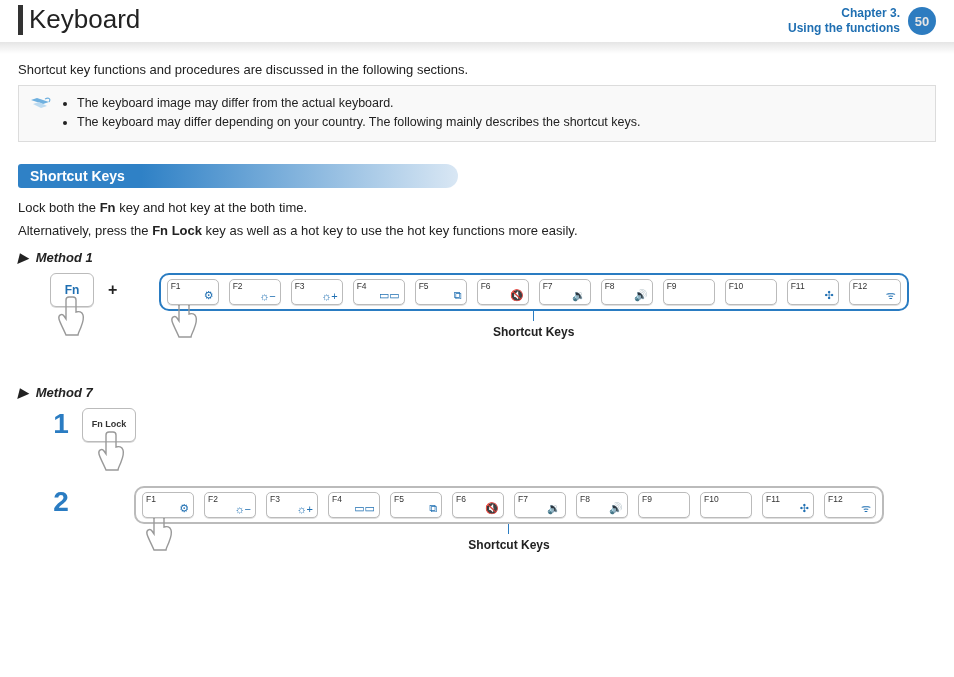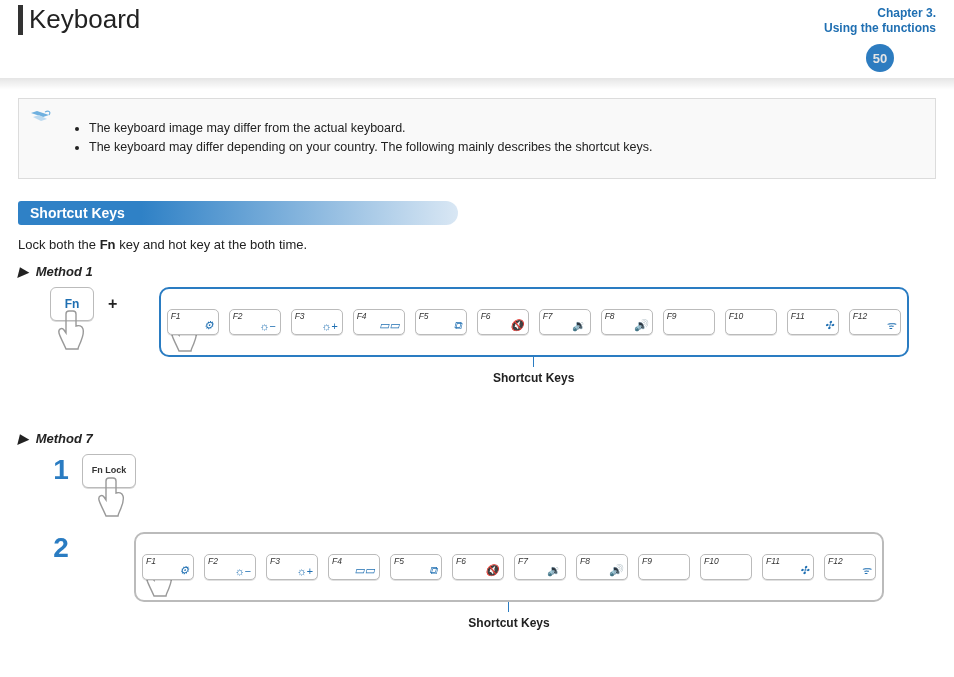--- a/index.html
+++ b/index.html
@@ -47,21 +47,20 @@
   .page-title {
     font-size: 26px;
     font-weight: 400;
     color: #222;
   }
   .h-right {
     display: flex;
     align-items: center;
     gap: 8px;
     padding-top: 2px;
-    flex-direction: column;
   }
   .chapter {
     text-align: right;
     color: var(--brand-blue);
     font-weight: 700;
     font-size: 12px;
     line-height: 1.25;
   }
   .page-num {
     width: 28px;
@@ -97,21 +96,21 @@
     gap: 10px;
     align-items: flex-start;
   }
   .note-icon {
     width: 22px;
     flex: 0 0 22px;
     color: #5aa2d7;
     padding-top: 2px;
   }
   .note ul {
-    margin: 12px;
+    margin: 0;
     padding-left: 16px;
     font-size: 12.5px;
     line-height: 1.55;
   }
 
   
   .section-pill {
     display: inline-block;
     min-width: 440px;
     padding: 4px 14px 4px 12px;
@@ -163,26 +162,25 @@
     font-size: 12px;
   }
   .plus {
     font-weight: 700;
     font-size: 16px;
     margin: 8px 6px 0 6px;
   }
   .strip {
     border: 2px solid var(--key-border);
     border-radius: 10px;
-    padding: 20px 6px;
+    padding: 4px 6px;
     display: flex;
     gap: 10px;
     background: #fff;
     position: relative;
-    font-style: italic;
   }
   .strip.no-border {
     border-color: #bbbbbb;
   }
   .fkey {
     position: relative;
     width: 52px;
     height: 26px;
     border: 1px solid #bbb;
     border-radius: 5px;
@@ -280,20 +278,21 @@
       <div class="chapter">
         <div>Chapter 3.</div>
         <div>Using the functions</div>
       </div>
       <div class="page-num">50</div>
     </div>
   </div>
   <div class="hr-shadow"></div>
 
   
+  <div class="body-text">Shortcut key functions and procedures are discussed in the following sections.</div>
 
   
   <div class="note">
     <div class="note-icon">
       <svg width="22" height="20" viewBox="0 0 22 20">
         <path d="M2 4 L8 2 L20 6 L14 8 Z" fill="#6fb0df"></path>
         <path d="M4 8 L10 6 L18 10 L12 12 Z" fill="#bcdaf0"></path>
         <path d="M16 3 C20 1 22 3 20 6" stroke="#6fb0df" stroke-width="1.2" fill="none"></path>
       </svg>
     </div>
@@ -301,20 +300,23 @@
       <li>The keyboard image may differ from the actual keyboard.</li>
       <li>The keyboard may differ depending on your country. The following mainly describes the shortcut keys.</li>
     </ul>
   </div>
 
   
   <div class="section-pill">Shortcut Keys</div>
 
   <div class="body-text">
     <span>Lock both the </span><span class="fn-bold">Fn</span><span> key and hot key at the both time.</span>
+  </div>
+  <div class="body-text">
+    <span>Alternatively, press the </span><span class="fn-bold">Fn Lock</span><span> key as well as a hot key to use the hot key functions more easily.</span>
   </div>
 
   
   <div class="method-label">
     <span class="arrow">▶</span>
     <span class="fn-bold">Method 1</span>
   </div>
 
   <div class="kb-row method1-area">
     <div class="fn-key-block">

